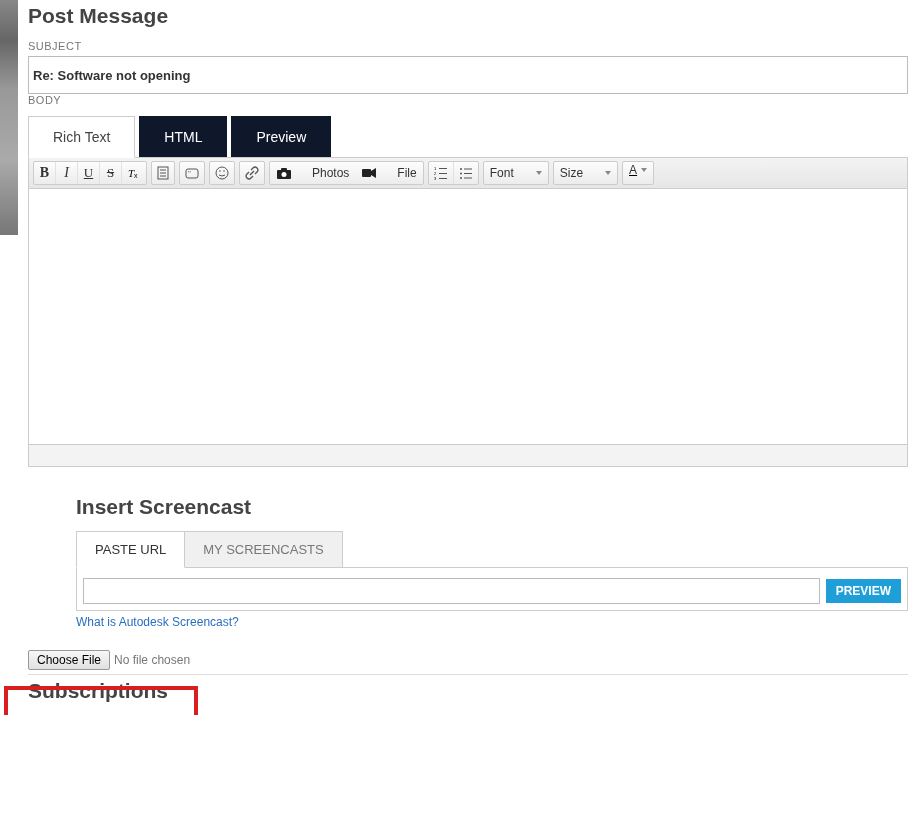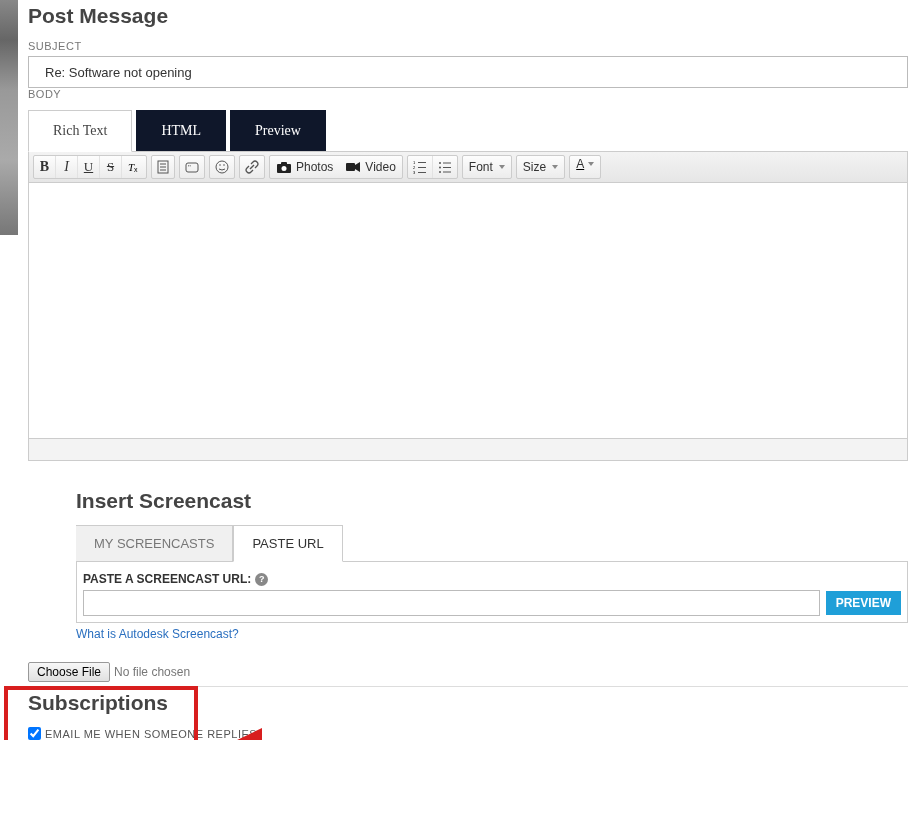--- a/index.html
+++ b/index.html
@@ -1,37 +1,37 @@
 <!DOCTYPE html>
 <html><head>
 <meta charset="utf-8">
 <style>
   * { box-sizing: border-box; margin: 0; padding: 0; }
   body { font-family: Arial, Helvetica, sans-serif; background: #fff; color: #333; width: 908px; position: relative; }
   .left-strip { position: absolute; left: 0; top: 0; width: 18px; height: 235px; background: linear-gradient(180deg,#888 0,#666 40px,#999 90px,#aaa 160px,#777 235px); }
   .wrap { margin-left: 28px; }
   h2.section { font-size: 21px; font-weight: 700; color: #444; margin: 4px 0 12px; }
   .field-label { font-size: 11px; letter-spacing: 0.5px; color: #777; margin-bottom: 4px; }
-  .subject-input { width: 100%; height: 32px; border: 1px solid #bbb; padding: 2px 16px; font-size: 13px; color: #333; }
+  .subject-input { width: 100%; height: 38px; border: 1px solid #bbb; padding: 2px 4px; font-size: 13px; color: #333; font-weight: bold; }
   .body-block { }
-  .tabs { display: flex; gap: 4px; margin-top: 10px; margin-bottom: 0; font-family: Liberation Serif, serif; }
+  .tabs { display: flex; gap: 4px; margin-top: 10px; margin-bottom: 0; }
   .tab { padding: 12px 24px; font-size: 14px; cursor: pointer; border: 1px solid transparent; position: relative; }
   .tab.active { background: #fff; border: 1px solid #ccc; border-bottom: 1px solid #fff; color: #444; z-index: 2; }
   .tab.inactive { background: #0f172a; color: #fff; }
   .editor-wrap { border: 1px solid #ccc; margin-top: -1px; position: relative; z-index: 1; }
   .toolbar { background: linear-gradient(#f3f3f3,#e6e6e6); border-bottom: 1px solid #ccc; padding: 3px 4px; display: flex; align-items: center; gap: 4px; font-size: 12px; flex-wrap: wrap; }
   .tb-group { display: flex; align-items: center; border: 1px solid #ccc; border-radius: 2px; background: linear-gradient(#fdfdfd,#ececec); }
   .tb-btn { padding: 3px 5px; min-width: 22px; height: 22px; display: inline-flex; align-items: center; justify-content: center; cursor: pointer; border-right: 1px solid #e2e2e2; color: #333; font-size: 12px; }
   .tb-btn:last-child { border-right: none; }
   .tb-btn.bold { font-weight: bold; font-family: serif; font-size: 14px; }
   .tb-btn.italic { font-style: italic; font-family: serif; font-size: 14px; }
   .tb-btn.under { text-decoration: underline; font-family: serif; font-size: 13px; }
   .tb-btn.strike { text-decoration: line-through; font-family: serif; font-size: 13px; }
   .tb-btn svg { display: block; }
-  .tb-text { padding: 3px 6px; height: 22px; display: inline-flex; align-items: center; gap: 4px; cursor: pointer; font-size: 12px; color: #333; }
+  .tb-text { padding: 3px 6px; height: 22px; display: inline-flex; align-items: center; gap: 20px; cursor: pointer; font-size: 12px; color: #333; }
   .tb-caret { width: 0; height: 0; border-left: 3px solid transparent; border-right: 3px solid transparent; border-top: 4px solid #888; margin-left: 2px; }
   .editor-area { min-height: 255px; background: #fff; }
   .editor-footer { height: 22px; border-top: 1px solid #ccc; background: #f3f3f3; }
   .screencast { margin-top: 28px; margin-left: 48px; }
   .sc-tabs { display: flex; margin-top: 10px; }
   .sc-tab { padding: 10px 18px; font-size: 13px; border: 1px solid #ccc; cursor: pointer; }
   .sc-tab.active { background: #fff; border-bottom: 1px solid #fff; color: #333; position: relative; z-index: 2; }
   .sc-tab.inactive { background: #f0f0f0; color: #777; border-left: none; }
   .sc-body { border: 1px solid #ccc; margin-top: -1px; padding: 10px 6px 6px; }
   .sc-label { font-size: 12px; font-weight: bold; color: #333; display: flex; align-items: center; gap: 4px; margin-bottom: 4px; }
@@ -142,21 +142,21 @@
                 <rect x="5" y="1" width="6" height="3" rx="1" fill="#222"></rect>
                 <circle cx="8" cy="7.5" r="2.5" fill="#fff"></circle>
               </svg>
             <span>Photos</span>
           </span>
           <span class="tb-text">
             <svg width="16" height="12" viewBox="0 0 16 12">
                 <rect x="1" y="2" width="9" height="8" rx="1" fill="#222"></rect>
                 <path d="M10 4 L15 1 L15 11 L10 8 Z" fill="#222"></path>
               </svg>
-            <span>Video</span>
+            <span>File</span>
           </span>
         </div>
 
         <div class="tb-group">
           <span class="tb-btn">
             <svg width="14" height="14" viewBox="0 0 14 14">
                 <text x="0" y="4" font-size="4">1</text>
                 <text x="0" y="9" font-size="4">2</text>
                 <text x="0" y="14" font-size="4">3</text>
                 <line x1="5" y1="2.5" x2="13" y2="2.5" stroke="#555"></line>
@@ -199,49 +199,41 @@
 
       </div>
       <div class="editor-area" contenteditable="true" style=""></div>
       <div class="editor-footer"></div>
     </div>
   </div>
 
   <div class="screencast">
     <h2 class="section">Insert Screencast</h2>
     <div class="sc-tabs">
+      <div class="sc-tab active">PASTE URL</div>
       <div class="sc-tab inactive">MY SCREENCASTS</div>
-      <div class="sc-tab active">PASTE URL</div>
     </div>
     <div class="sc-body">
-      <div class="sc-label">
-        <span>PASTE A SCREENCAST URL:</span>
-        <span class="help-icon">?</span>
-      </div>
       <div class="sc-row">
         <input class="sc-input" style="">
         <button class="sc-preview">PREVIEW</button>
       </div>
     </div>
     <a href="#" class="sc-link">What is Autodesk Screencast?</a>
   </div>
 
   <div class="attachments">
     <div class="att-row">
       <button class="choose-btn">Choose File</button>
       <span class="file-status">No file chosen</span>
     </div>
   </div>
 
   <div class="subs">
     <h2 class="section">Subscriptions</h2>
-    <label class="checkbox-row">
-      <input type="checkbox" checked="" style="">
-      <span>EMAIL ME WHEN SOMEONE REPLIES</span>
-    </label>
   </div>
 
 </div>
 
 <div class="annot red-box" style="left:232px; top:168px; width:100px; height:62px;"></div>
 <div class="arrow-up">
   <div class="head"></div>
     <div class="shaft"></div>
 </div>
 <div class="annot red-box" style="left:4px; top:686px; width:194px; height:100px;"></div>

